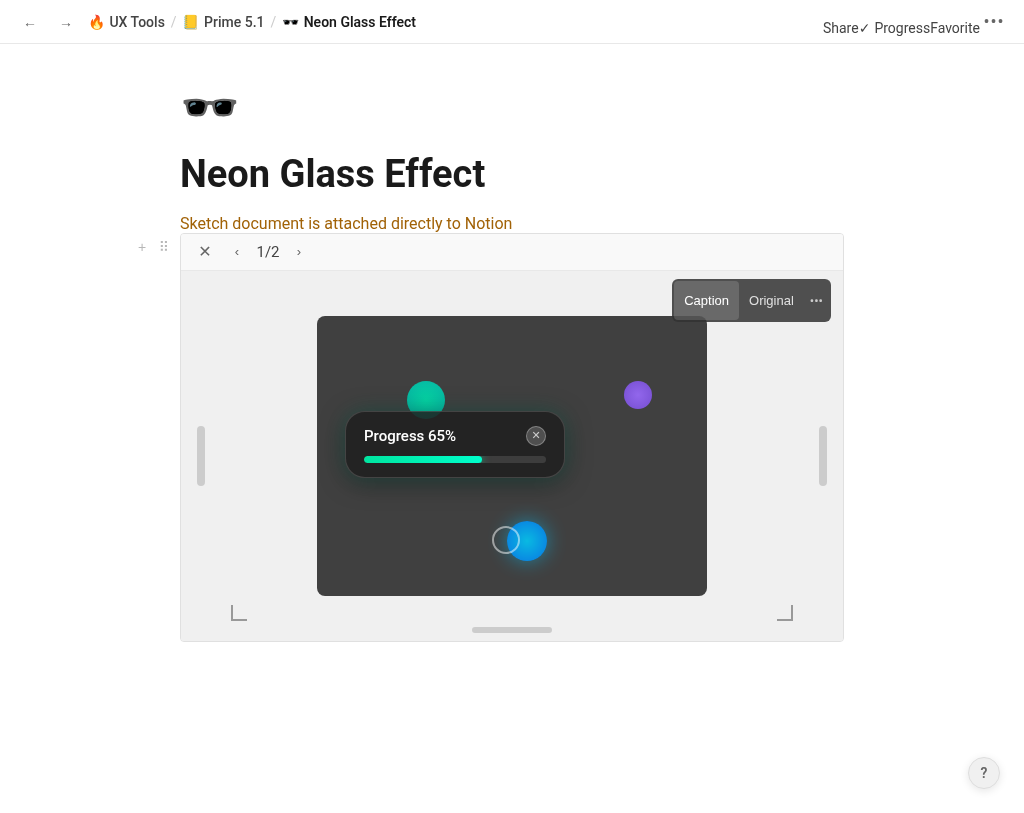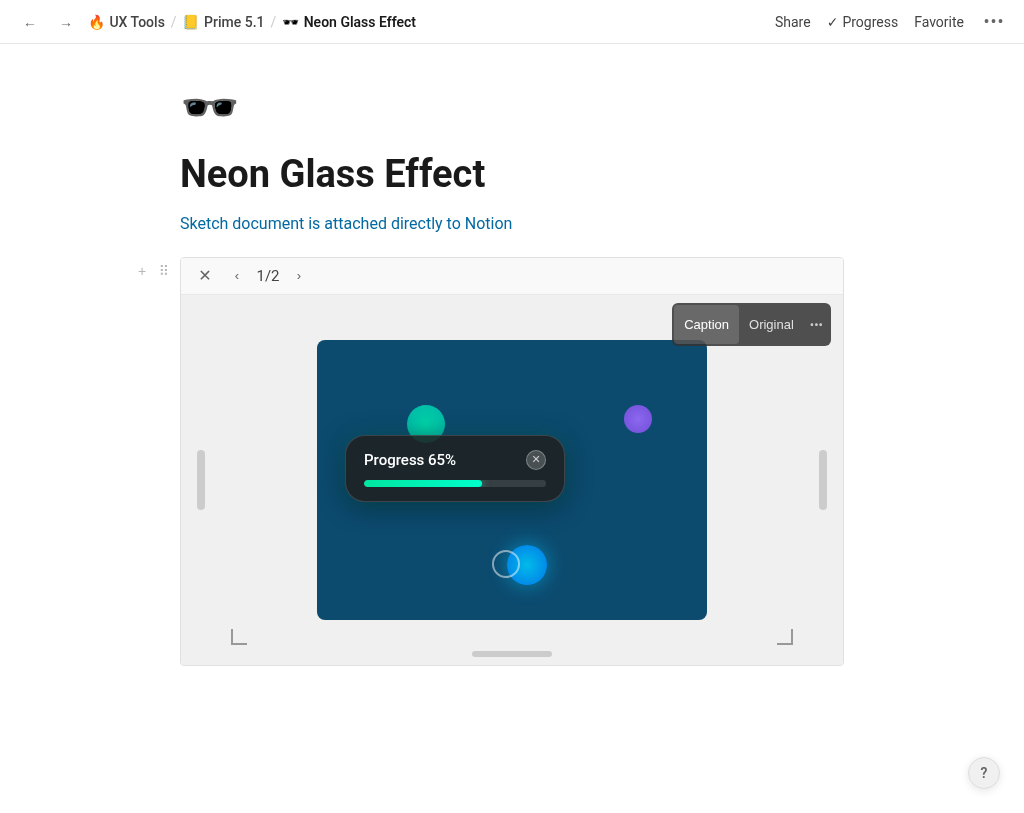--- a/index.html
+++ b/index.html
@@ -57,22 +57,21 @@
       gap: 4px;
       color: #444;
       font-weight: 500;
     }
     .breadcrumb-item.active {
       color: #1a1a1a;
       font-weight: 600;
     }
     .topbar-right {
       display: flex;
-      align-items: center;
-      gap: 16px;
+      align-items: flex-end;
     }
     .topbar-action {
       font-size: 14px;
       color: #444;
       cursor: pointer;
       display: flex;
       align-items: center;
       gap: 4px;
     }
     .more-btn {
@@ -107,22 +106,21 @@
       font-size: 38px;
       font-weight: 700;
       color: #1a1a1a;
       margin-bottom: 16px;
       line-height: 1.2;
     }
 
     
     .page-subtitle {
       font-size: 16px;
-      color: #0369a1;
-      margin-bottom: 24px;
+      color: #a16207;
     }
 
     
     .block-container {
       position: relative;
     }
     .block-controls {
       position: absolute;
       left: -48px;
       top: 4px;
@@ -293,21 +291,21 @@
       width: 80px;
       height: 6px;
       background: #ccc;
       border-radius: 3px;
     }
 
     
     .sketch-content {
       width: 390px;
       height: 280px;
-      background: #0c4a6e;
+      background: #404040;
       border-radius: 8px;
       position: relative;
       overflow: visible;
     }
 
     
     .neon-card {
       position: absolute;
       top: 95px;
       left: 28px;

